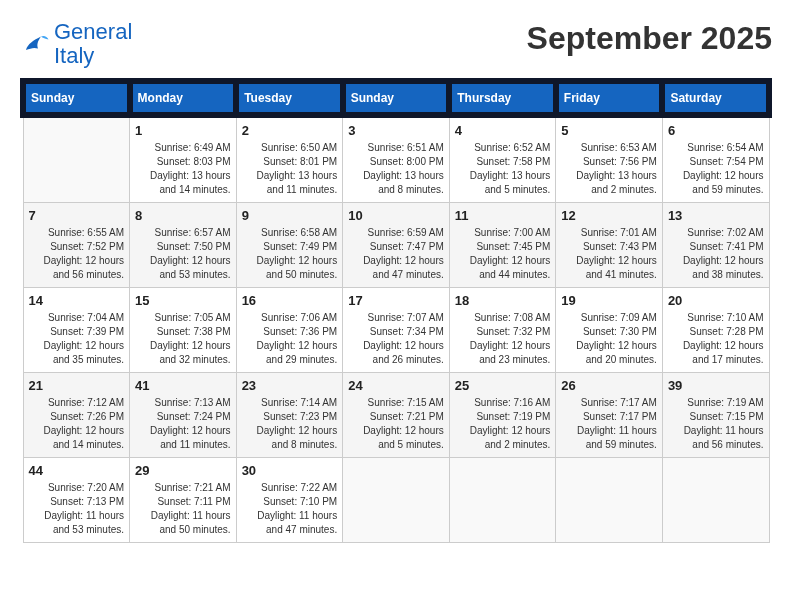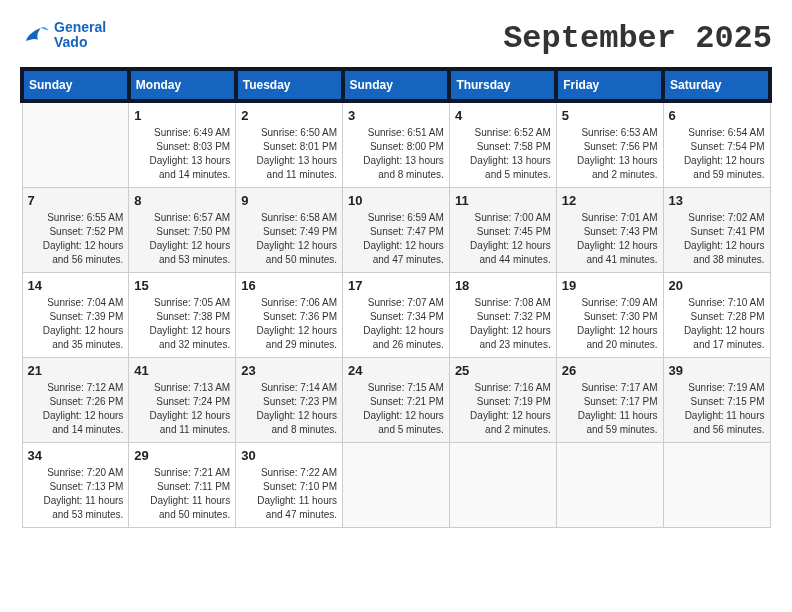--- a/index.html
+++ b/index.html
@@ -15,35 +15,34 @@
       justify-content: space-between;
       align-items: flex-start;
       margin-bottom: 10px;
     }
     .logo {
       display: flex;
       align-items: center;
       gap: 4px;
     }
     .logo-text {
-      font-size: 14px;
-      font-weight: bold;
+      font-size: 22px;
+      font-weight: normal;
       color: #333;
       line-height: 1.1;
     }
     .logo-text span {
       color: #1565c0;
     }
     .logo-bird {
       width: 30px;
       height: 30px;
     }
     .title-block {
       text-align: right;
-      font-family: Liberation Mono, monospace;
     }
     .month-title {
       font-size: 32px;
       font-weight: bold;
       color: #333;
     }
     .subtitle {
       font-size: 15px;
       color: #555;
     }
@@ -52,21 +51,21 @@
       border-collapse: collapse;
       font-size: 11px;
     }
     .calendar th {
       background-color: #1565c0;
       color: #fff;
       padding: 7px 5px;
       text-align: left;
       font-size: 12px;
       font-weight: bold;
-      border: 4px solid #0f172a;
+      border: 6px solid #0f172a;
     }
     .calendar td {
       border: 1px solid #ccc;
       vertical-align: top;
       padding: 5px;
       width: calc(100% / 7);
       height: 85px;
       background: #fff;
     }
     .calendar td.empty {
@@ -92,21 +91,21 @@
 <body>
 
 <div class="header">
   <div class="logo">
     <svg class="logo-bird" viewBox="0 0 40 40" xmlns="http://www.w3.org/2000/svg">
       <path d="M8 28 C10 20, 18 15, 28 10 C24 16, 22 20, 24 26 C18 24, 14 26, 8 28Z" fill="#1565c0"></path>
       <path d="M28 10 C32 8, 36 10, 38 14 C34 13, 30 12, 28 10Z" fill="#42a5f5"></path>
     </svg>
     <div class="logo-text">
       <div><span>General</span></div>
-      <div style="color:#1565c0;">Vado</div>
+      <div style="color:#1565c0;">Italy</div>
     </div>
   </div>
   <div class="title-block">
     <div class="month-title">September 2025</div>
   </div>
 </div>
 
 <table class="calendar">
   <thead>
     <tr>
@@ -232,21 +231,21 @@
           <div class="day-number">26</div>
           <div class="day-info">Sunrise: 7:17 AM<br>Sunset: 7:17 PM<br>Daylight: 11 hours<br>and 59 minutes.</div>
         </td>
         <td>
           <div class="day-number">39</div>
           <div class="day-info">Sunrise: 7:19 AM<br>Sunset: 7:15 PM<br>Daylight: 11 hours<br>and 56 minutes.</div>
         </td>
       </tr>
       <tr>
         <td>
-          <div class="day-number">34</div>
+          <div class="day-number">44</div>
           <div class="day-info">Sunrise: 7:20 AM<br>Sunset: 7:13 PM<br>Daylight: 11 hours<br>and 53 minutes.</div>
         </td>
         <td>
           <div class="day-number">29</div>
           <div class="day-info">Sunrise: 7:21 AM<br>Sunset: 7:11 PM<br>Daylight: 11 hours<br>and 50 minutes.</div>
         </td>
         <td>
           <div class="day-number">30</div>
           <div class="day-info">Sunrise: 7:22 AM<br>Sunset: 7:10 PM<br>Daylight: 11 hours<br>and 47 minutes.</div>
         </td>

